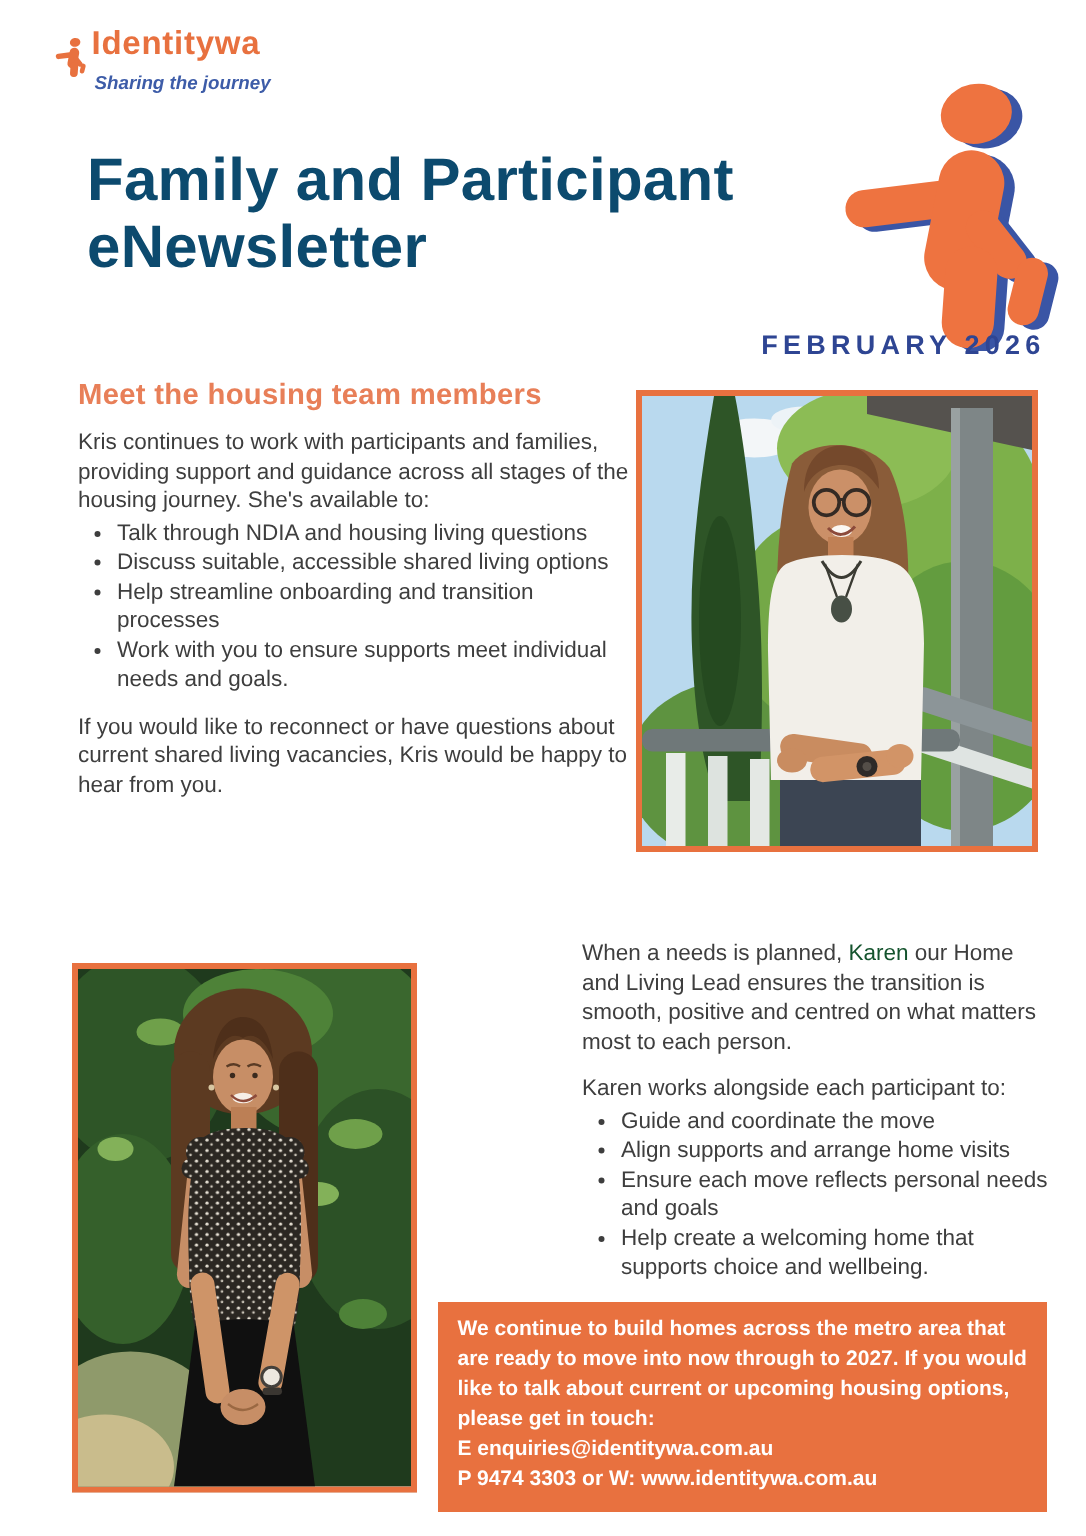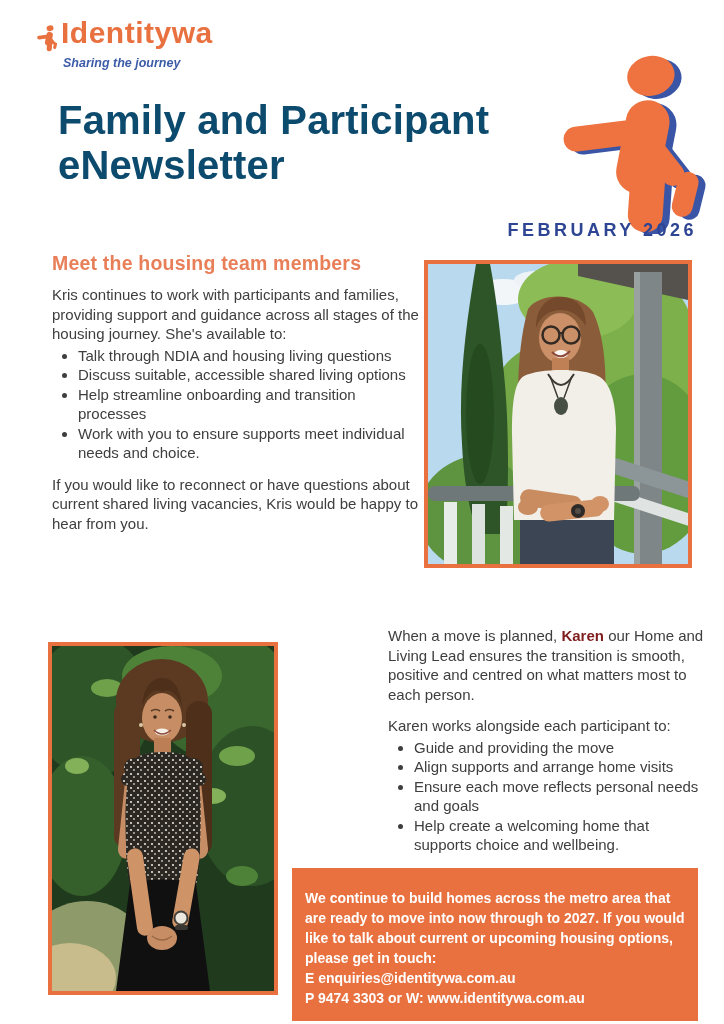--- a/index.html
+++ b/index.html
@@ -3,52 +3,52 @@
 <meta charset="utf-8">
 <style>
   html,body{margin:0;padding:0;background:#ffffff;}
   .page{position:relative;width:724px;height:1024px;background:#ffffff;overflow:hidden;
         font-family:"Liberation Sans",sans-serif;color:#3e3e3e;}
 
   
   .logo-wrap{position:absolute;left:36px;top:16px;display:flex;align-items:flex-start;}
   .logo-icon{width:22px;height:40px;margin-top:2px;}
   .logo-textcol{margin-left:3px;}
-  .logo-name{font-size:30px;font-weight:bold;color:#e8713f;letter-spacing:0.5px;}
+  .logo-name{font-size:22px;font-weight:bold;color:#e8713f;letter-spacing:0.5px;}
   .logo-tagline{font-size:12.5px;font-weight:bold;color:#3d5ca8;margin-top:6px;margin-left:2px;font-style:italic;}
 
   .title{position:absolute;left:58px;top:98px;font-size:40px;line-height:45px;
          font-weight:bold;color:#0c4a6e;letter-spacing:0.2px;}
 
   .big-figure{position:absolute;left:552px;top:50px;width:156px;height:184px;}
 
   .issue-date{position:absolute;right:27px;top:220px;font-size:18px;font-weight:bold;
               color:#2e4593;letter-spacing:3.5px;}
 
   
   .kris-col{position:absolute;left:52px;top:252px;width:372px;}
   .section-heading{font-size:19.5px;font-weight:bold;color:#e87f58;margin:0 0 10px 0;letter-spacing:0.2px;}
   .body-p{font-size:15px;line-height:19.5px;margin:0 0 12px 0;}
   .body-p.tight{margin-bottom:2px;}
   ul.bullets{margin:2px 0 12px 0;padding-left:26px;}
   ul.bullets li{font-size:15px;line-height:19.5px;}
 
   .karen-col{position:absolute;left:388px;top:626px;width:316px;}
-  .karen-name{font-weight:bold;color:#7f1d1d;}
+  .karen-name{font-weight:normal;color:#14532d;}
 
   
   .photo{position:absolute;border:4px solid #e8713f;background:#cfd8cf;}
   .photo svg{display:block;}
   .kris-photo{left:424px;top:260px;width:260px;height:300px;}
   .karen-photo{left:48px;top:642px;width:222px;height:345px;}
 
   
   .cta-box{position:absolute;left:292px;top:868px;width:380px;background:#e8713f;
            color:#ffffff;font-weight:bold;font-size:14px;line-height:20px;
-           padding:20px 13px 13px 13px;}
+           padding:7px 13px 13px 13px;}
   .cta-line{margin:0;}
 </style>
 </head>
 <body>
 
 <div class="page">
 
   <div class="logo-wrap">
     <svg class="logo-icon" viewBox="0 0 150 185" preserveAspectRatio="xMidYMid meet">
       <g fill="#e8713f">
@@ -92,21 +92,21 @@
 
   <div class="issue-date">FEBRUARY 2026</div>
 
   <div class="kris-col">
     <h2 class="section-heading">Meet the housing team members</h2>
     <p class="body-p tight">Kris continues to work with participants and families, providing support and guidance across all stages of the housing journey. She's available to:</p>
     <ul class="bullets">
       <li>Talk through NDIA and housing living questions</li>
       <li>Discuss suitable, accessible shared living options</li>
       <li>Help streamline onboarding and transition processes</li>
-      <li>Work with you to ensure supports meet individual needs and choice.</li>
+      <li>Work with you to ensure supports meet individual needs and goals.</li>
     </ul>
     <p class="body-p">If you would like to reconnect or have questions about current shared living vacancies, Kris would be happy to hear from you.</p>
   </div>
 
   <div class="photo kris-photo">
     <svg viewBox="0 0 260 300" width="260" height="300" preserveAspectRatio="none">
       <rect width="260" height="300" fill="#b9d9ee"></rect>
       <ellipse cx="75" cy="28" rx="30" ry="13" fill="#f3f6f8"></ellipse>
       <ellipse cx="108" cy="16" rx="22" ry="9" fill="#edf3f7"></ellipse>
       <ellipse cx="185" cy="90" rx="85" ry="95" fill="#7db04a"></ellipse>
@@ -194,24 +194,24 @@
       <rect x="80" y="202" width="16" height="88" rx="8" transform="rotate(-8 88 246)" fill="#ce9468"></rect>
       <rect x="126" y="202" width="16" height="82" rx="8" transform="rotate(10 134 243)" fill="#ce9468"></rect>
       <ellipse cx="110" cy="292" rx="15" ry="12" fill="#c78e66"></ellipse>
       <path d="M100 290 q10 8 20 0" stroke="#9a6842" stroke-width="1.5" fill="none"></path>
       <circle cx="129" cy="272" r="6.5" fill="#ede8df" stroke="#44403b" stroke-width="2"></circle>
       <rect x="123" y="279" width="13" height="5" rx="2.5" fill="#3a3631"></rect>
     </svg>
   </div>
 
   <div class="karen-col">
-    <p class="body-p"><span>When a move is planned, </span><span class="karen-name">Karen</span><span> our Home and Living Lead ensures the transition is smooth, positive and centred on what matters most to each person.</span></p>
+    <p class="body-p"><span>When a needs is planned, </span><span class="karen-name">Karen</span><span> our Home and Living Lead ensures the transition is smooth, positive and centred on what matters most to each person.</span></p>
     <p class="body-p tight">Karen works alongside each participant to:</p>
     <ul class="bullets">
-      <li>Guide and providing the move</li>
+      <li>Guide and coordinate the move</li>
       <li>Align supports and arrange home visits</li>
       <li>Ensure each move reflects personal needs and goals</li>
       <li>Help create a welcoming home that supports choice and wellbeing.</li>
     </ul>
   </div>
 
   <div class="cta-box">
     <p class="cta-line">We continue to build homes across the metro area that are ready to move into now through to 2027.  If you would like to talk about current or upcoming housing options, please get in touch:</p>
     <p class="cta-line">E enquiries@identitywa.com.au</p>
     <p class="cta-line">P 9474 3303 or W: www.identitywa.com.au</p>

